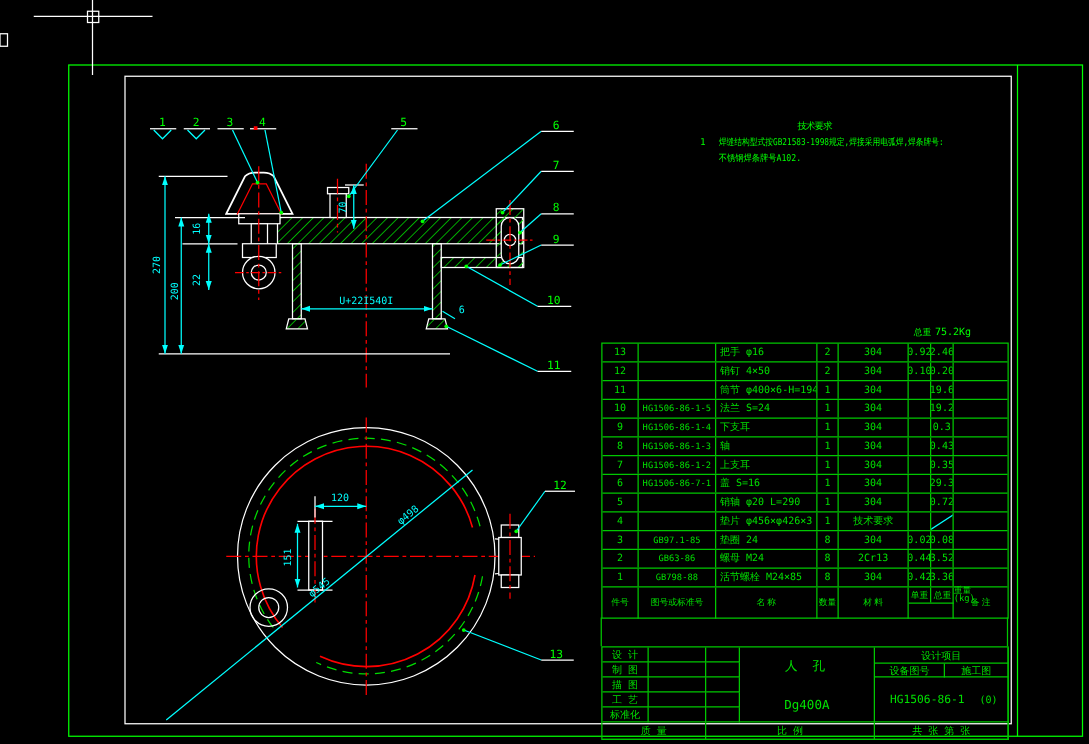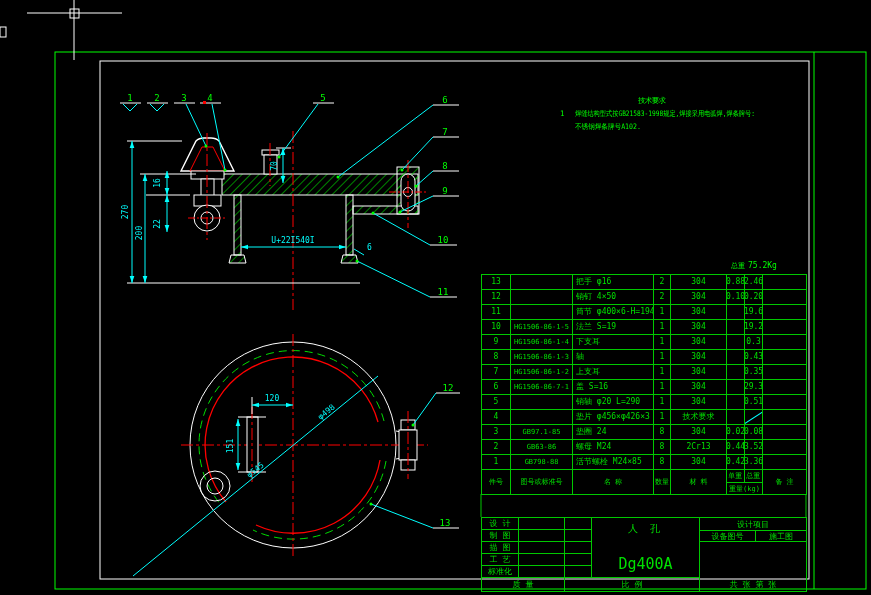--- a/index.html
+++ b/index.html
@@ -12,22 +12,22 @@
   .bom{left:481px;top:274px;width:326px;height:221px;border:1px solid #00c800;
        color:#00e000;font-size:8px;line-height:1;}
   .bom-row{display:flex;height:15px;border-bottom:1px solid #00c800;box-sizing:border-box;}
   .c{border-right:1px solid #00c800;box-sizing:border-box;display:flex;align-items:center;
      justify-content:center;overflow:hidden;white-space:nowrap;height:100%;}
   .w-no{width:29px}.w-code{width:62px;font-size:7px}.w-name{width:81px;justify-content:flex-start;padding-left:3px}
   .w-qty{width:17px}.w-mat{width:56px}.w-uw{width:18px}.w-tw{width:18px;position:relative}.w-rem{flex:1;border-right:none}
   .diag::after{content:"";position:absolute;left:-3px;top:7px;width:24px;height:1px;
                background:#00ffff;transform:rotate(-33deg);}
   .bom-head{display:flex;height:25px;box-sizing:border-box;font-size:7px;}
-  .bom-head .c{height:25px;}
-  .wcol{width:36px;display:flex;flex-direction:column;border-right:1px solid #00c800;box-sizing:border-box;}
+  .bom-head .c{height:25px;font-family:Liberation Serif, serif;}
+  .wcol{width:36px;display:flex;flex-direction:row;border-right:1px solid #00c800;box-sizing:border-box;}
   .wcol .top{display:flex;height:13px;border-bottom:1px solid #00c800;box-sizing:border-box;}
   .wcol .top div{width:18px;display:flex;align-items:center;justify-content:center;}
   .wcol .top div:first-child{border-right:1px solid #00c800;box-sizing:border-box;}
   .wcol .bot{height:12px;display:flex;align-items:center;justify-content:center;}
   
   .tb{left:481px;top:517px;width:326px;height:75px;border:1px solid #00c800;
       color:#00e000;font-size:8px;}
   .tb .cell{position:absolute;border-right:1px solid #00c800;border-bottom:1px solid #00c800;
             box-sizing:border-box;display:flex;align-items:center;justify-content:center;
             overflow:hidden;white-space:nowrap;}
@@ -236,21 +236,21 @@
 </svg>
 
 <div class="abs bom">
   <div>
         <div class="bom-row">
     <div class="c w-no">13</div>
     <div class="c w-code"></div>
     <div class="c w-name">把手  φ16</div>
     <div class="c w-qty">2</div>
     <div class="c w-mat">304</div>
-    <div class="c w-uw">0.88</div>
+    <div class="c w-uw">0.92</div>
     <div class="c w-tw">2.46</div>
     <div class="c w-rem"></div>
   </div>
         <div class="bom-row">
     <div class="c w-no">12</div>
     <div class="c w-code"></div>
     <div class="c w-name">销钉  4×50</div>
     <div class="c w-qty">2</div>
     <div class="c w-mat">304</div>
     <div class="c w-uw">0.10</div>
@@ -263,21 +263,21 @@
     <div class="c w-name">筒节  φ400×6-H=194</div>
     <div class="c w-qty">1</div>
     <div class="c w-mat">304</div>
     <div class="c w-uw"></div>
     <div class="c w-tw">19.6</div>
     <div class="c w-rem"></div>
   </div>
         <div class="bom-row">
     <div class="c w-no">10</div>
     <div class="c w-code">HG1506-86-1-5</div>
-    <div class="c w-name">法兰  S=19</div>
+    <div class="c w-name">法兰  S=24</div>
     <div class="c w-qty">1</div>
     <div class="c w-mat">304</div>
     <div class="c w-uw"></div>
     <div class="c w-tw">19.2</div>
     <div class="c w-rem"></div>
   </div>
         <div class="bom-row">
     <div class="c w-no">9</div>
     <div class="c w-code">HG1506-86-1-4</div>
     <div class="c w-name">下支耳</div>
@@ -317,21 +317,21 @@
     <div class="c w-tw">29.3</div>
     <div class="c w-rem"></div>
   </div>
         <div class="bom-row">
     <div class="c w-no">5</div>
     <div class="c w-code"></div>
     <div class="c w-name">销轴  φ20 L=290</div>
     <div class="c w-qty">1</div>
     <div class="c w-mat">304</div>
     <div class="c w-uw"></div>
-    <div class="c w-tw">0.51</div>
+    <div class="c w-tw">0.72</div>
     <div class="c w-rem"></div>
   </div>
         <div class="bom-row">
     <div class="c w-no">4</div>
     <div class="c w-code"></div>
     <div class="c w-name">垫片  φ456×φ426×3</div>
     <div class="c w-qty">1</div>
     <div class="c w-mat">技术要求</div>
     <div class="c w-uw"></div>
     <div class="c w-tw diag"></div>
@@ -397,25 +397,29 @@
   <div class="cell" style="left:37px;top:36px;width:46px;height:12px"></div>
   <div class="cell" style="left:37px;top:48px;width:46px;height:12px"></div>
   <div class="cell" style="left:83px;top:0;width:27px;height:12px"></div>
   <div class="cell" style="left:83px;top:12px;width:27px;height:12px"></div>
   <div class="cell" style="left:83px;top:24px;width:27px;height:12px"></div>
   <div class="cell" style="left:83px;top:36px;width:27px;height:12px"></div>
   <div class="cell" style="left:83px;top:48px;width:27px;height:12px"></div>
 
   <div class="cell" style="left:110px;top:0;width:108px;height:60px;flex-direction:column">
     <div style="font-size:10px;letter-spacing:3px">人  孔</div>
-    <div style="font-size:15px;margin-top:19px">Dg400A</div>
+    <div style="font-size:10px;margin-top:19px">Dg400A</div>
   </div>
 
   <div class="cell" style="left:218px;top:0;width:107px;height:13px">设计项目</div>
   <div class="cell" style="left:218px;top:13px;width:56px;height:11px">设备图号</div>
   <div class="cell" style="left:274px;top:13px;width:51px;height:11px">施工图</div>
+  <div class="cell" style="left:218px;top:24px;width:107px;height:36px;justify-content:flex-start">
+    <span style="margin-left:12px;font-size:9px">HG1506-86-1</span>
+    <span style="margin-left:auto;margin-right:8px">(0)</span>
+  </div>
 
   <div class="cell" style="left:0;top:60px;width:83px;height:14px">质  量</div>
   <div class="cell" style="left:83px;top:60px;width:135px;height:14px">比  例</div>
   <div class="cell" style="left:218px;top:60px;width:107px;height:14px">共  张  第  张</div>
 </div>
 
 </div>
 
 </body></html>

